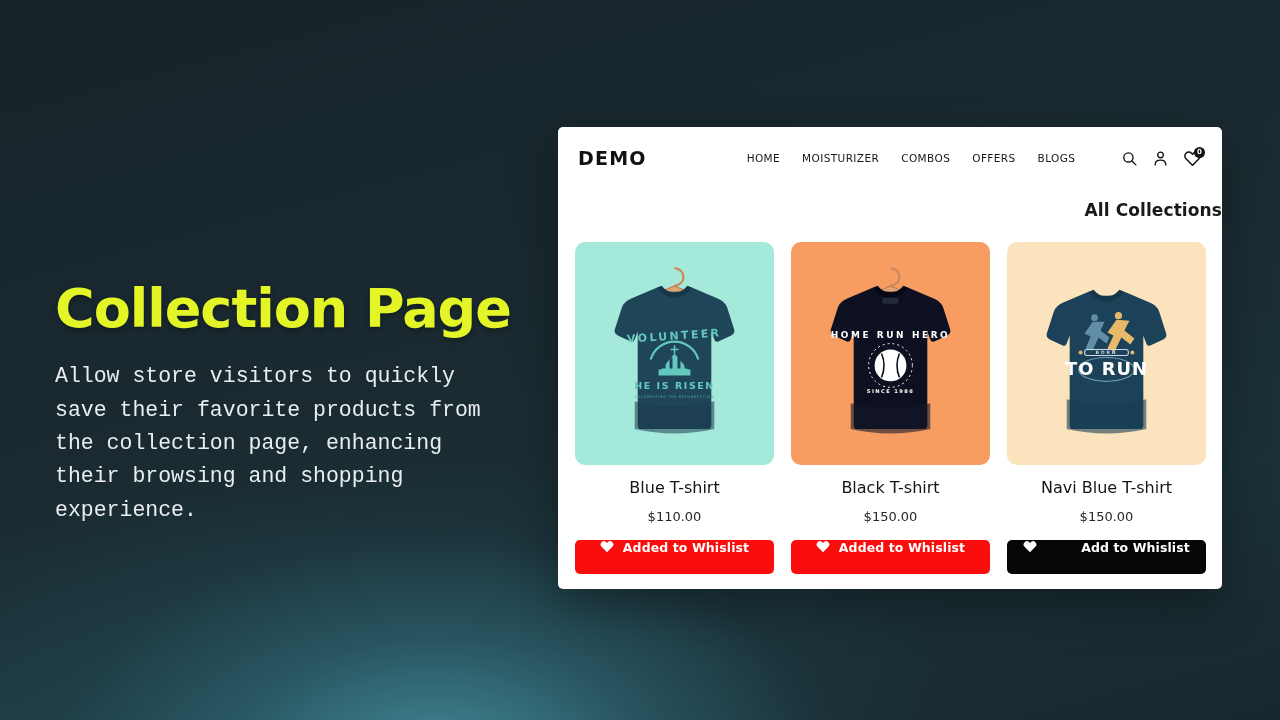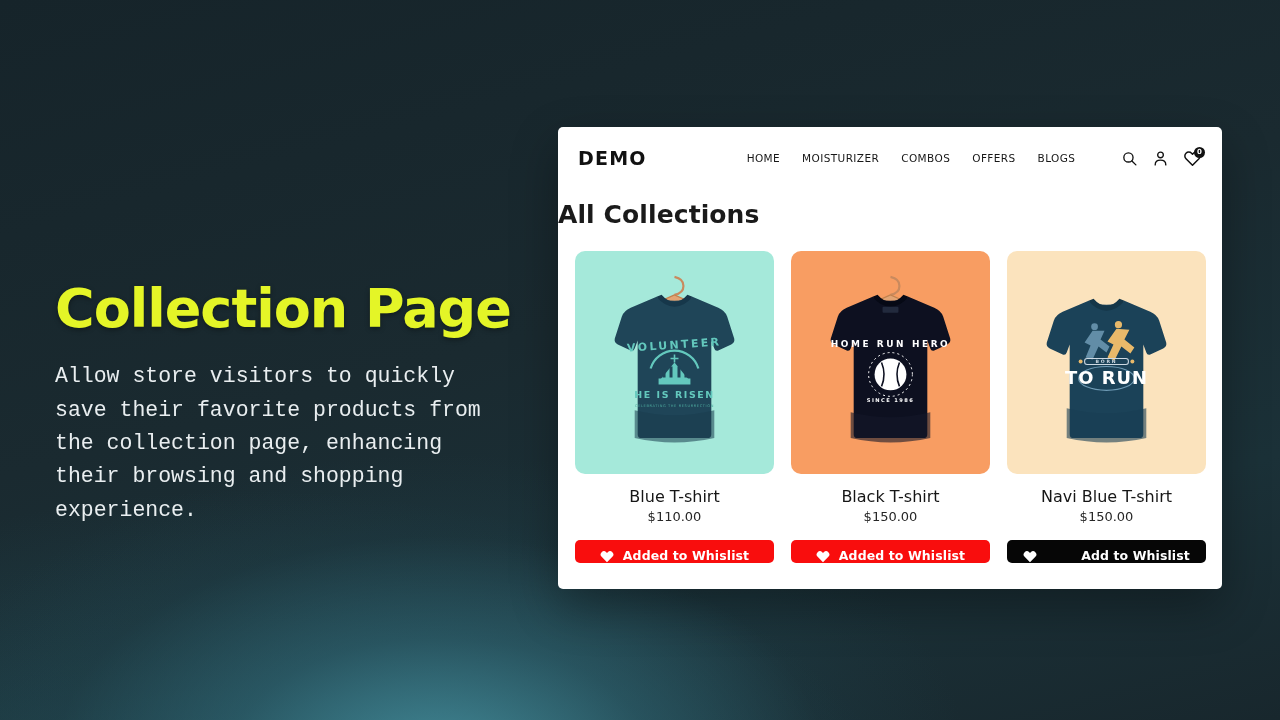--- a/index.html
+++ b/index.html
@@ -88,26 +88,27 @@
     color:#fff;
     font-size:7px;
     line-height:11px;
     text-align:center;
     font-weight:bold;
     padding:0 1px;
   }
 
   
   #collections-title {
-    text-align:left;
-    font-size:25px;
+    text-align:right;
+    font-size:17px;
     font-weight:bold;
     color:#1a1a1a;
     margin-top:11px;
     letter-spacing:0.1px;
+    padding-left:14px;
   }
 
   
   #product-grid {
     display:flex;
     gap:17px;
     padding:22px 17px 0 17px;
   }
   .product-card { width:199px; display:flex; flex-direction:column; }
   .product-image {
@@ -120,29 +121,29 @@
   .product-name {
     text-align:center;
     font-size:16px;
     color:#161616;
     margin-top:13px;
   }
   .product-price {
     text-align:center;
     font-size:13px;
     color:#262626;
-    margin-top:3px;
+    margin-top:12px;
   }
   .wishlist-btn {
     margin-top:16px;
-    height:23px;
+    height:34px;
     border:none;
     border-radius:5px;
     display:flex;
-    align-items:flex-end;
+    align-items:flex-start;
     justify-content:center;
     gap:9px;
     cursor:pointer;
     font-family:"DejaVu Sans", sans-serif;
     font-size:12.5px;
     font-weight:bold;
     color:#fff;
     letter-spacing:0.1px;
   }
   .wishlist-btn .btn-heart { width:14px; height:13px; flex:none; }

